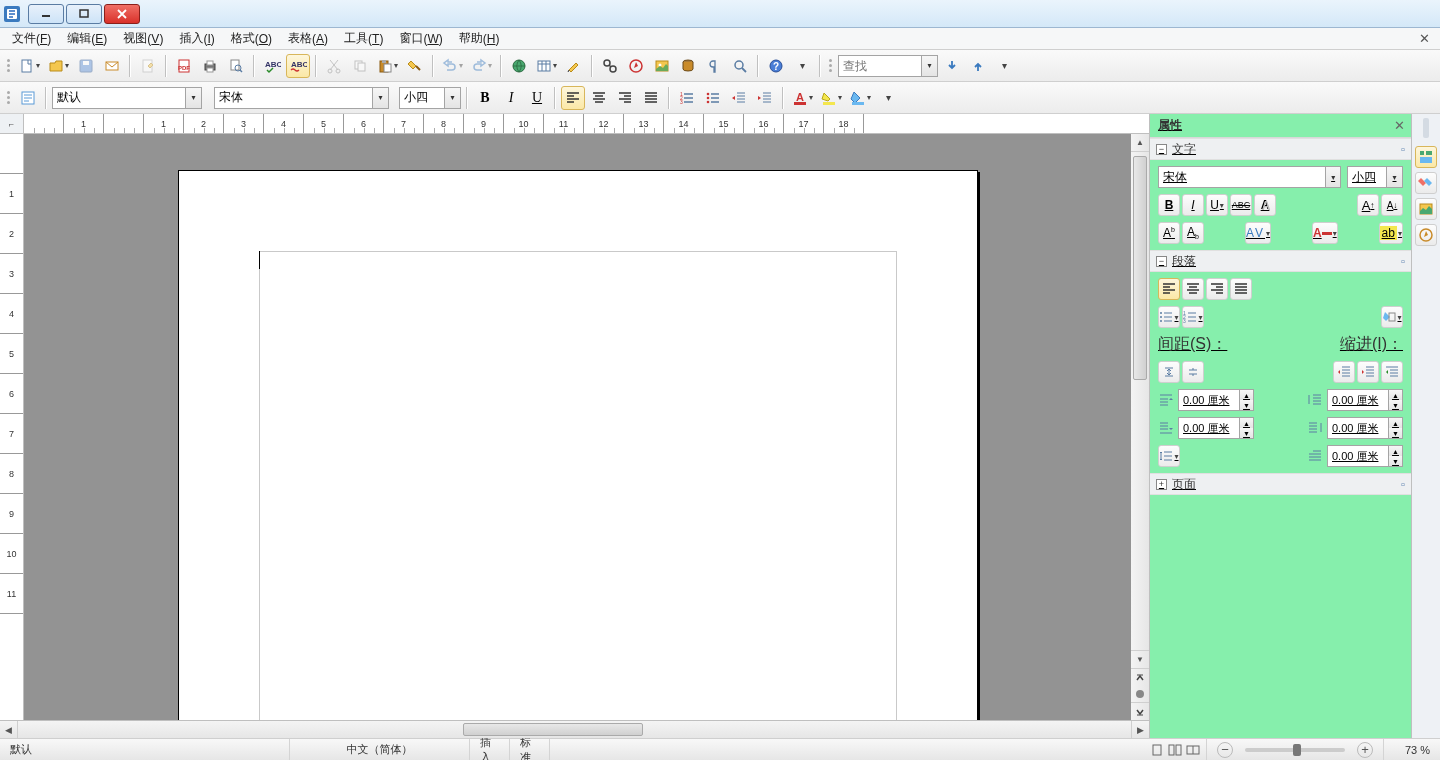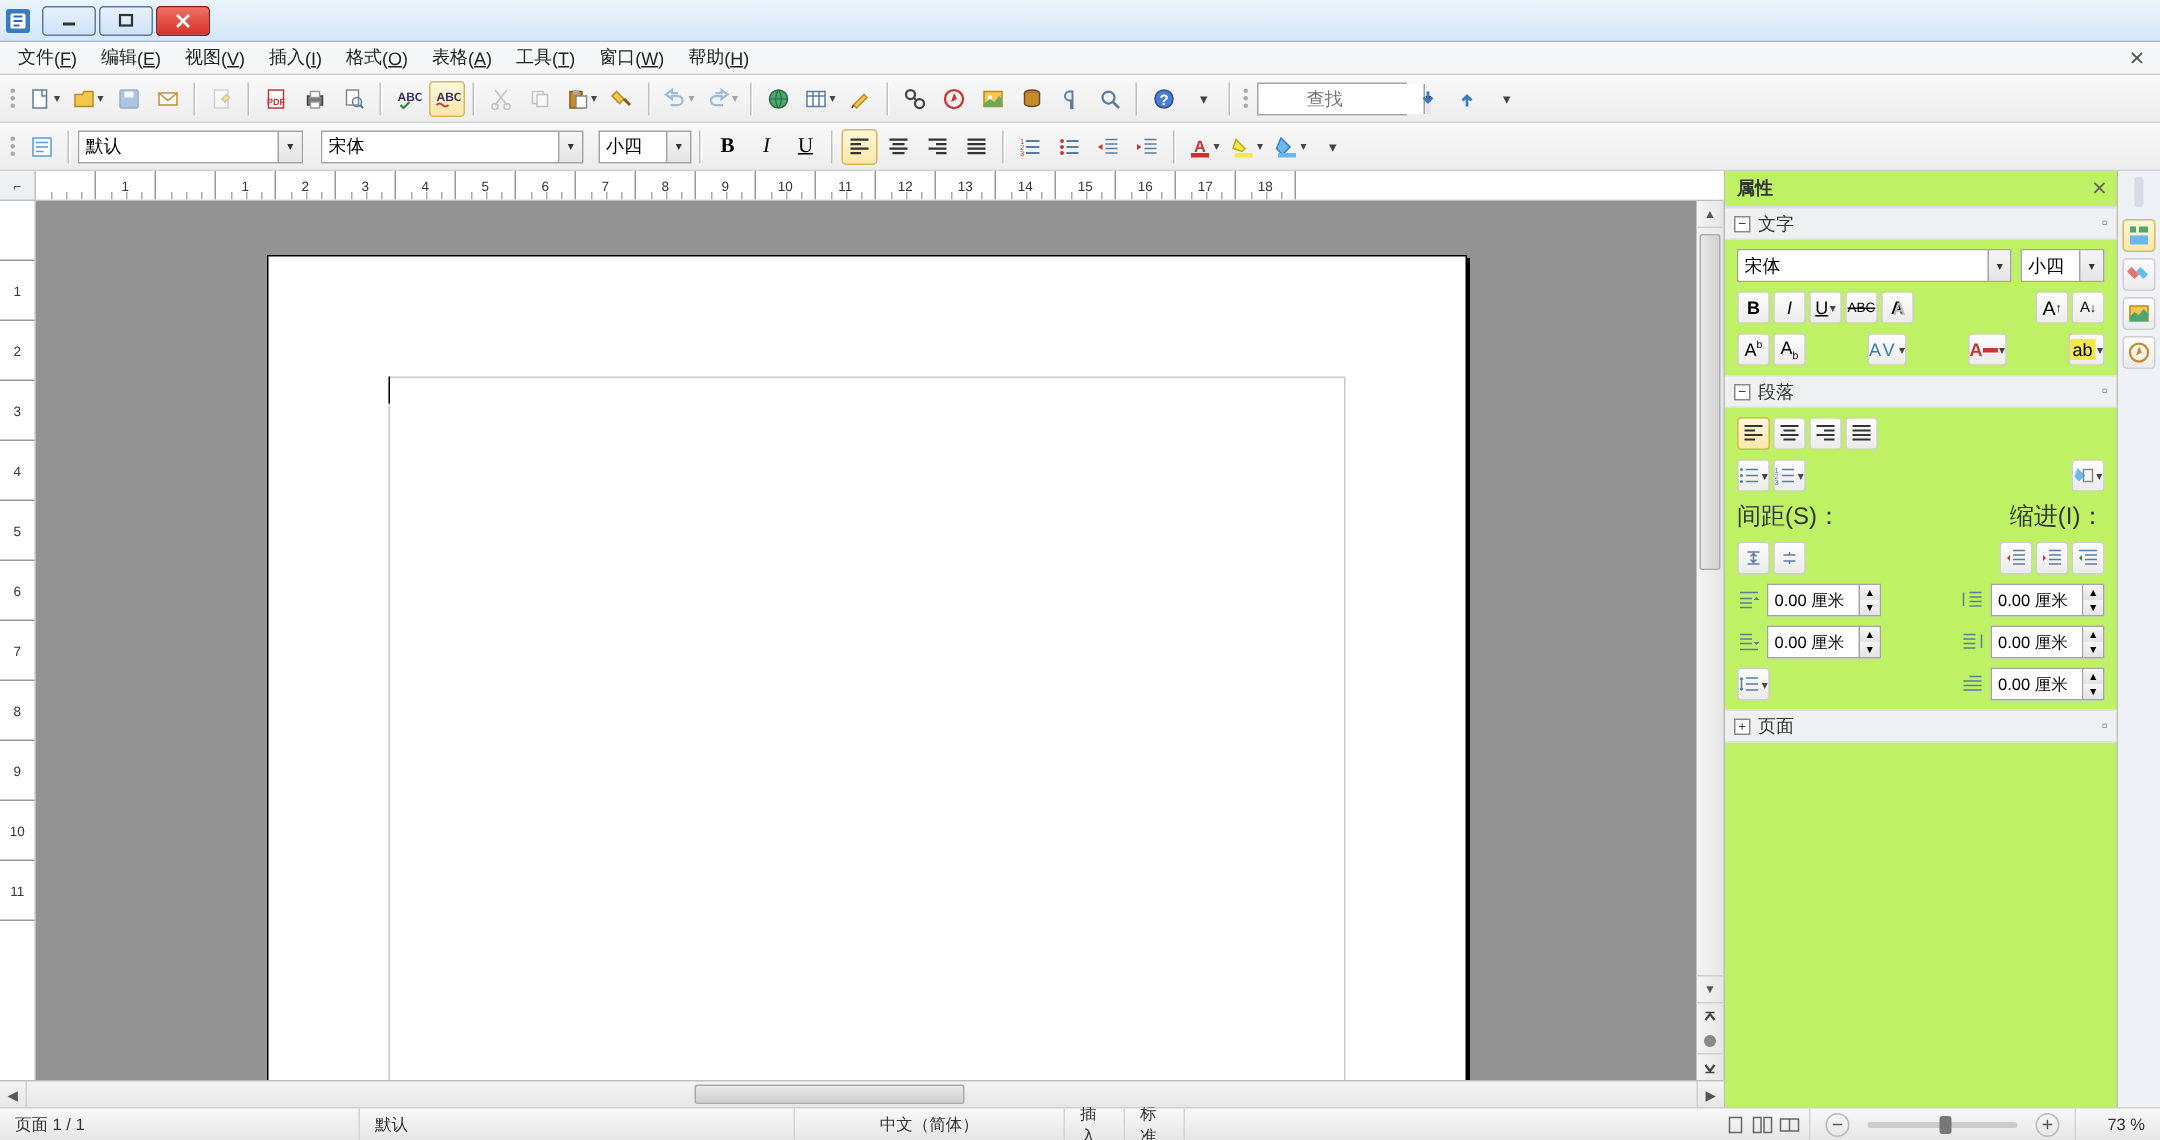--- a/index.html
+++ b/index.html
@@ -51,21 +51,21 @@
 .page .margin-box { position:absolute; left:80px; top:80px; right:80px; bottom:80px; border:1px solid #c9c9c9;}
 .cursor-line { position:absolute; left:80px; top:80px; width:1px; height:18px; background:#000;}
 .hscroll { height:18px; border-top:1px solid #bfbfbf; background:linear-gradient(#f4f4f4,#e6e6e6); display:flex; align-items:center;}
 .hscroll .arrow { width:18px; height:100%; display:flex; align-items:center; justify-content:center; font-size:9px; color:#555; border-right:1px solid #cfcfcf; cursor:pointer;}
 .hscroll .arrow.right{ border-left:1px solid #cfcfcf; border-right:none;}
 .hscroll .track { flex:1; position:relative; height:100%;}
 .hscroll .thumb { position:absolute; left:40%; width:180px; top:2px; bottom:2px; background:linear-gradient(#e8e8e8,#d0d0d0); border:1px solid #aaa; border-radius:2px;}
 .vscroll { position:absolute; right:0; top:0; bottom:0; width:18px; background:linear-gradient(90deg,#f4f4f4,#e6e6e6); display:flex; flex-direction:column;}
 
 
-.sidebar { width:262px; background:#bef264; display:flex; flex-direction:column; border-right:1px solid #bfbfbf;}
+.sidebar { width:262px; background:#86efac; display:flex; flex-direction:column; border-right:1px solid #bfbfbf;text-decoration:underline;}
 .sidebar .pane-title { height:24px; display:flex; align-items:center; padding:0 8px; font-weight:bold; color:#333; border-bottom:1px solid #d8d8d8; position:relative;}
 .sidebar .pane-title .close { position:absolute; right:6px; font-size:13px; color:#666; font-weight:normal; cursor:pointer;}
 .section-header { height:22px; display:flex; align-items:center; padding:0 6px; color:#333; background:#eef0f2; border-top:1px solid #e0e0e0; border-bottom:1px solid #e0e0e0; font-size:12px; position:relative;}
 .section-header .toggle { width:11px; height:11px; border:1px solid #888; margin-right:5px; font-size:9px; line-height:9px; text-align:center; background:#fff;}
 .section-header .expand { position:absolute; right:6px; font-size:11px; color:#6a8cb5; cursor:pointer;}
 .section-body { padding:6px 8px; display:flex; flex-direction:column; gap:6px;}
 .row { display:flex; align-items:center; gap:6px;}
 .panel-btn { min-width:22px; height:22px; border:1px solid #cfcfcf; background:linear-gradient(#fdfdfd,#ebebeb); border-radius:3px; display:flex; align-items:center; justify-content:center; cursor:pointer; font-family:inherit; font-size:12px;}
 .panel-btn.active { background:linear-gradient(#fdf6dc,#fbe8a6); border-color:#d8b65a;}
 .spin { display:flex; border:1px solid #a4a4a4; background:#fff; height:22px;}
@@ -311,21 +311,21 @@
   <button class="tbtn">
       <span class="drop-arrow" style="font-size:10px;">▾</span>
     </button>
   <div class="sep"></div>
   <div class="grab-handle">
       <span></span>
       <span></span>
       <span></span>
     </div>
   <div class="combo" style="width:100px;">
-      <input style="color: rgb(153, 153, 153); width: 82px; margin-left: 28px;" placeholder="查找">
+      <input style="color: rgb(153, 153, 153); width: 82px;" placeholder="查找">
       <div class="cbtn">▾</div>
     </div>
   <button class="tbtn">
       <svg width="14" height="14" viewBox="0 0 14 14">
         <path d="M7 2v7M4 6l3 3 3-3" fill="none" stroke="#3a7abf" stroke-width="1.8"></path>
       </svg>
     </button>
   <button class="tbtn">
       <svg width="14" height="14" viewBox="0 0 14 14">
         <path d="M7 12V5M4 8l3-3 3 3" fill="none" stroke="#3a7abf" stroke-width="1.8"></path>
@@ -832,21 +832,20 @@
     <div class="stab">
         <svg width="16" height="16">
           <circle cx="8" cy="8" r="6" fill="none" stroke="#c98b2a" stroke-width="1.5"></circle>
           <path d="M8 4l2 4-4 2z" fill="#c98b2a"></path>
         </svg>
       </div>
   </div>
 </div>
 
 <div class="statusbar">
-  <div class="cell" style="width:240px;">页面 1 / 1</div>
   <div class="cell" style="width:290px;">默认</div>
   <div class="cell" style="width:180px;justify-content:center;">中文（简体）</div>
   <div class="cell" style="width:40px;">插入</div>
   <div class="cell" style="width:40px;">标准</div>
   <div class="spacer"></div>
   <div class="cell" style="gap:4px;padding:0 6px;">
     <span>
         <svg width="14" height="14">
           <rect x="3" y="2" width="8" height="10" fill="none" stroke="#666"></rect>
         </svg>

